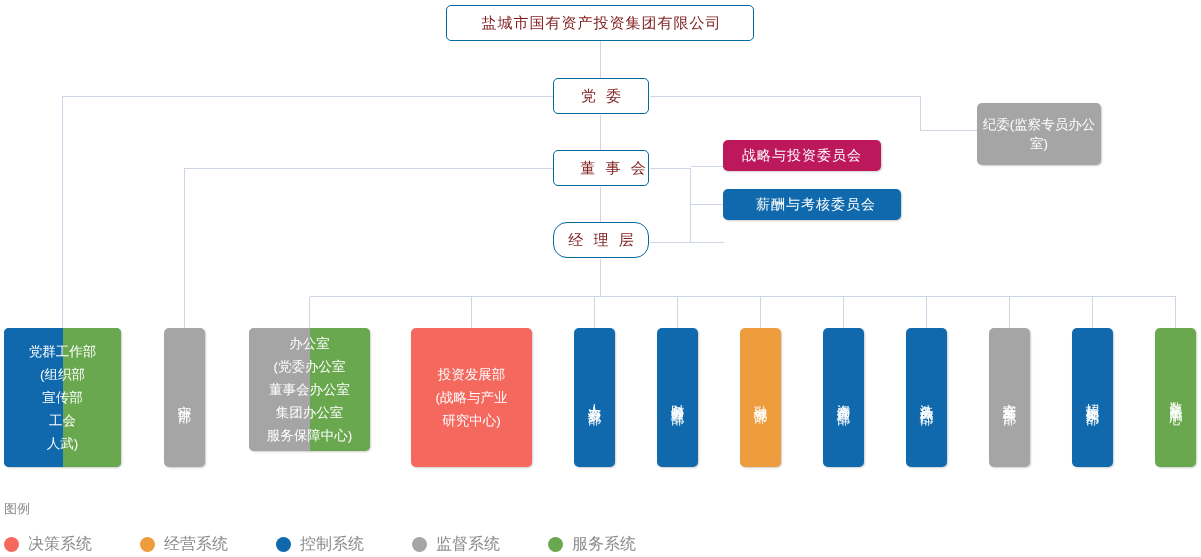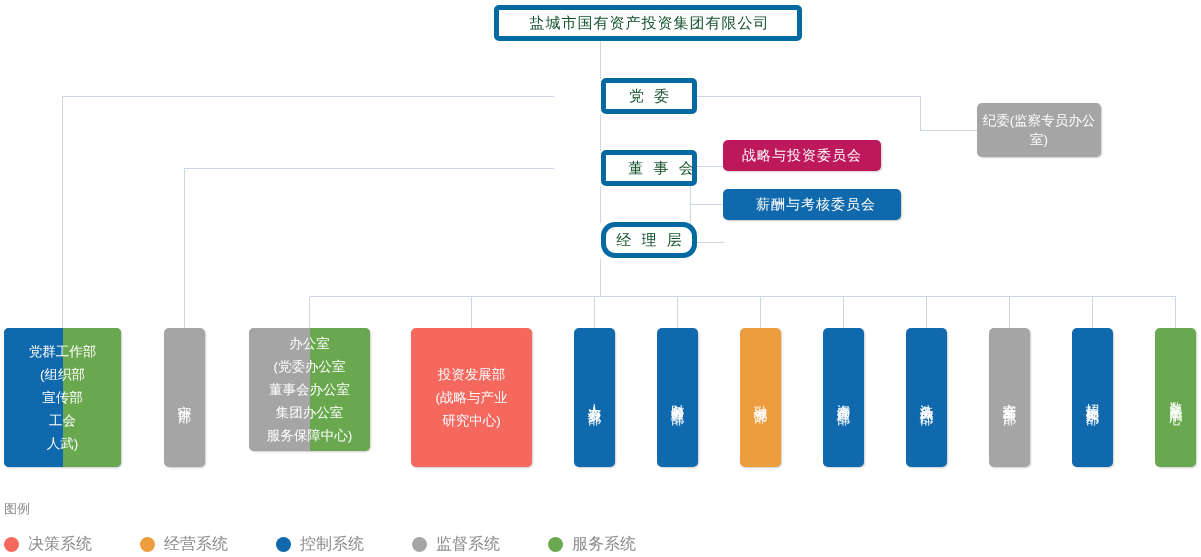--- a/index.html
+++ b/index.html
@@ -24,32 +24,31 @@
     position: absolute;
     left: 0; top: 0;
     width: 1201px; height: 557px;
     pointer-events: none;
   }
 
   
   .node-plain {
     position: absolute;
     box-sizing: border-box;
-    border: 5px solid #0369a1;
+    border: 1px solid #0369a1;
     border-radius: 5px;
     background: #ffffff;
-    color: #14532d;
+    color: #7f1d1d;
     display: flex;
     align-items: center;
     justify-content: center;
     font-size: 15px;
     letter-spacing: 3px;
     text-indent: 3px;
     white-space: nowrap;
-    margin-left: 48px;
   }
 
   
   .node-solid {
     position: absolute;
     box-sizing: border-box;
     border-radius: 5px;
     color: #ffffff;
     display: flex;
     align-items: center;
@@ -170,21 +169,21 @@
   </div>
 
   <div class="node-plain" style="left:553px; top:150px; width:96px; height:36px;padding-left:24px;">
     <span>董 事 会</span>
   </div>
 
   <div class="node-plain" style="left:553px; top:222px; width:96px; height:36px;border-radius:14px;">
     <span>经 理 层</span>
   </div>
 
-  <div class="node-solid" style="left:977px; top:103px; width:124px; height:54px; background:#a5a5a5; font-size:13.5px;">
+  <div class="node-solid" style="left:977px; top:103px; width:124px; height:62px; background:#a5a5a5; font-size:13.5px;">
     <span class="txt">纪委(监察专员办公室)</span>
   </div>
 
   <div class="node-solid committee" style="left:723px; top:140px; width:158px; height:31px; background:#be185d;">
     <span class="txt">战略与投资委员会</span>
   </div>
 
   <div class="node-solid committee" style="left:723px; top:189px; width:178px; height:31px; background:#1069ac;padding-left:8px;">
     <span class="txt">薪酬与考核委员会</span>
   </div>

